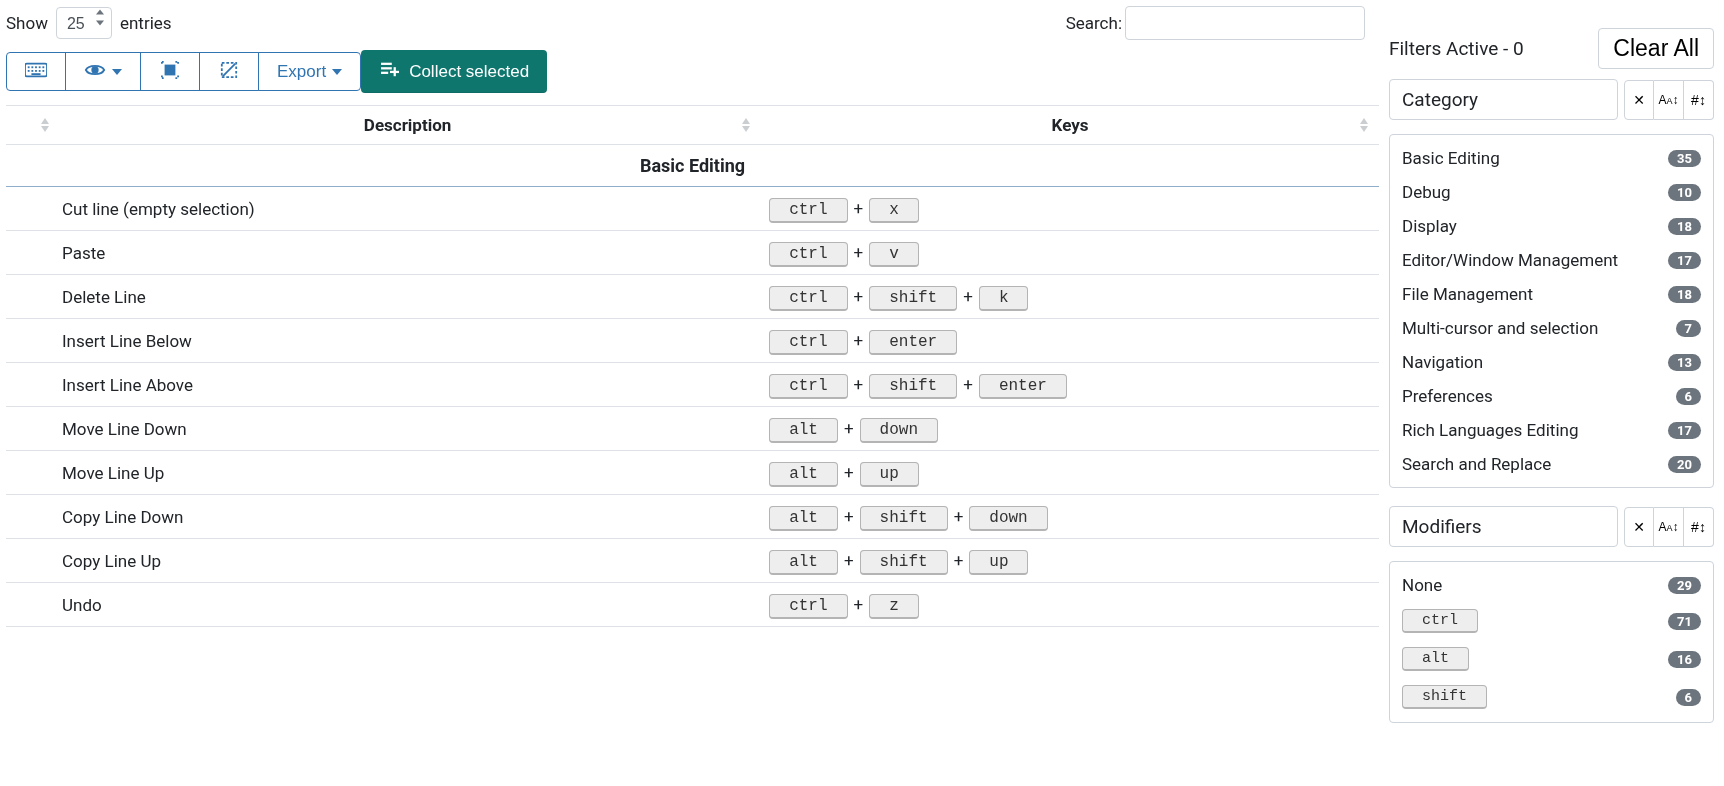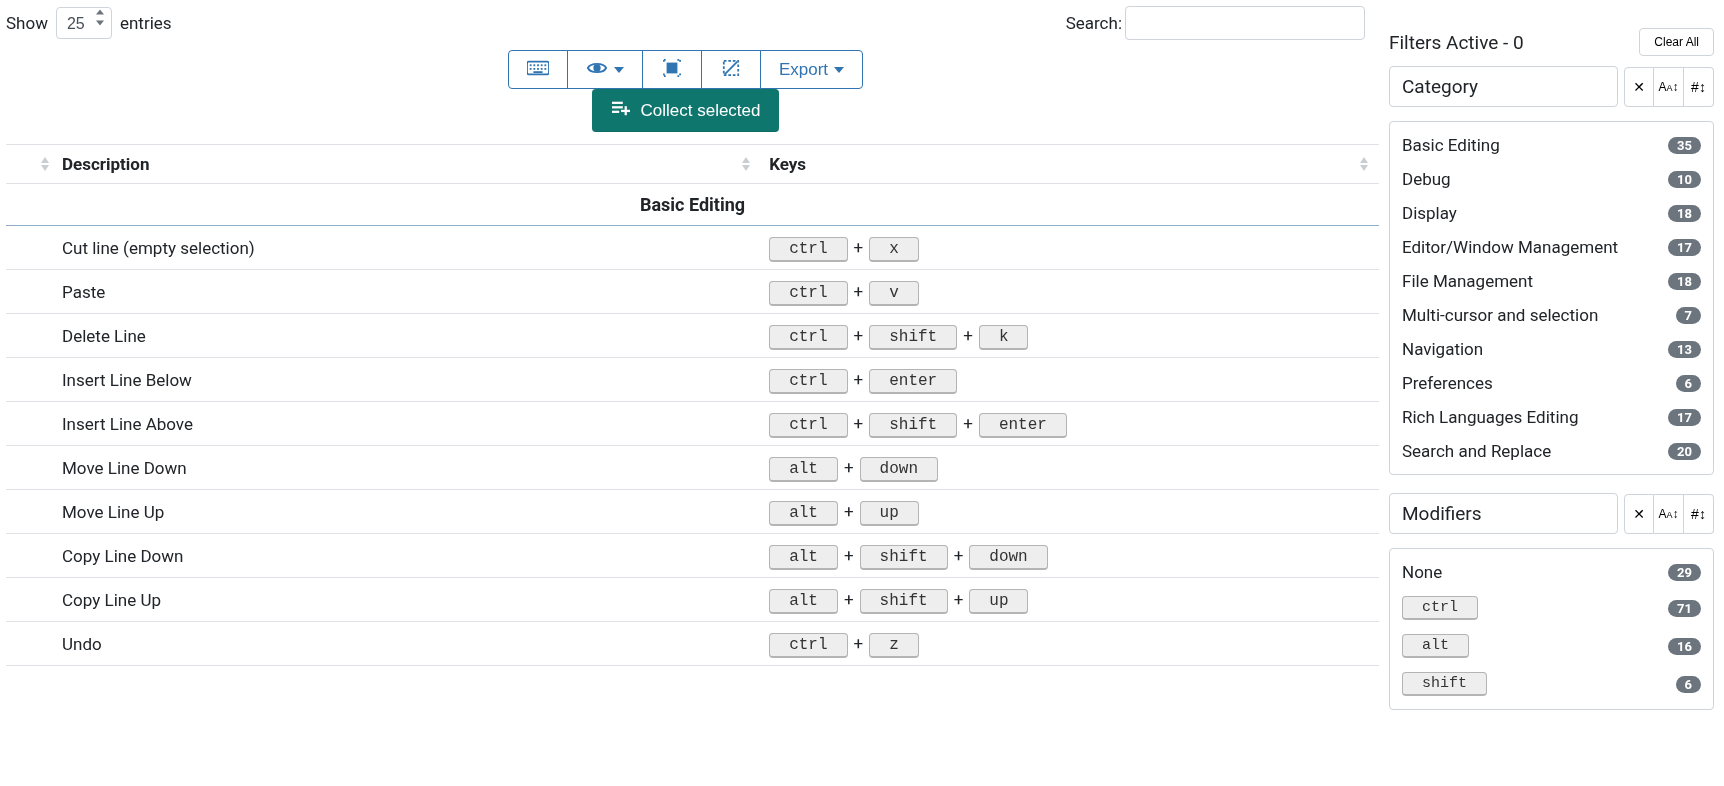--- a/index.html
+++ b/index.html
@@ -31,21 +31,21 @@
   }
   .select::before{
     content:""; position:absolute; right:8px; top:50%; transform:translateY(-270%);
     border-left:4px solid transparent; border-right:4px solid transparent; border-bottom:5px solid #6c757d;
   }
   .search-wrap { display:flex; align-items:center; gap:3px; font-size:17px; }
   .search-wrap input {
     border:1px solid #ced4da; border-radius:4px; height:34px; width:240px; padding:4px 8px; font-size:16px;
   }
 
-  .toolbar-row { display:flex; align-items:center; margin-top:10px; padding-right:14px;flex-direction:column;}
+  .toolbar-row { display:flex; align-items:center; margin-top:10px; padding-right:14px;}
   .btn-group { display:inline-flex; border-radius:4px; }
   .btn {
     border:1px solid #3075b2; background:#fff; color:#3075b2;
     padding:8px 18px; font-size:17px; display:inline-flex; align-items:center; gap:6px;
     cursor:pointer; line-height:1;
   }
   .btn-group .btn { border-radius:0; margin-left:-1px; }
   .btn-group .btn:first-child { border-top-left-radius:4px; border-bottom-left-radius:4px; margin-left:0;}
   .btn-group .btn:last-child { border-top-right-radius:4px; border-bottom-right-radius:4px;}
   .btn svg { width:22px; height:18px; }
@@ -53,21 +53,21 @@
 
   .collect-btn {
     background:#0f766e; color:#fff; border:none; border-radius:4px;
     padding:10px 18px; font-size:17px; display:inline-flex; align-items:center; gap:8px; cursor:pointer;
     box-shadow: inset 0 -1px 0 rgba(0,0,0,.08);
   }
   .collect-btn svg{ width:22px; height:18px; }
 
   table { width:100%; border-collapse:collapse; margin-top:12px; }
   thead th {
-    text-align:left; font-weight:700; font-size:17px;
+    text-align:center; font-weight:700; font-size:17px;
     border-top:1px solid #dee2e6; border-bottom:1px solid #dee2e6;
     padding:9px 8px; position:relative; color:#212529;
   }
   thead th.sort-col { padding-left:56px; }
   thead th .sort-arrows, thead th .sort-arrows-right {
     position:absolute; width:10px;
     display:flex; flex-direction:column; align-items:center; gap:2px; opacity:.35;
   }
   thead th .sort-arrows { left:34px; top:12px; }
   thead th .sort-arrows-right { right:10px; top:12px; }
@@ -88,21 +88,21 @@
     font-family: SFMono-Regular, Menlo, Monaco, Consolas, "Liberation Mono", monospace;
     font-size:16px; background:#eee; border:1px solid #b4b4b4; border-bottom-width:2px;
     border-radius:4px; padding:2px 19px; color:#333;
   }
   .plus { padding:0 6px; }
 
   
   .filters-head { display:flex; align-items:center; justify-content:space-between; margin-bottom:10px; }
   .filters-head .title { font-size:19px; }
   .clear-btn {
-    border:1px solid #ced4da; background:#fff; border-radius:4px; padding:6px 14px; font-size:12px; cursor:pointer;
+    border:1px solid #ced4da; background:#fff; border-radius:4px; padding:6px 14px; font-size:23px; cursor:pointer;
   }
   .panel-head {
     display:flex; align-items:center; margin-top:10px;
   }
   .panel-title {
     flex:1; border:1px solid #ced4da; border-radius:4px; padding:8px 12px; font-size:19px;
   }
   .mini-btns { display:flex; margin-left:6px; }
   .mini-btn {
     border:1px solid #ced4da; background:#fff; width:30px; height:40px;

